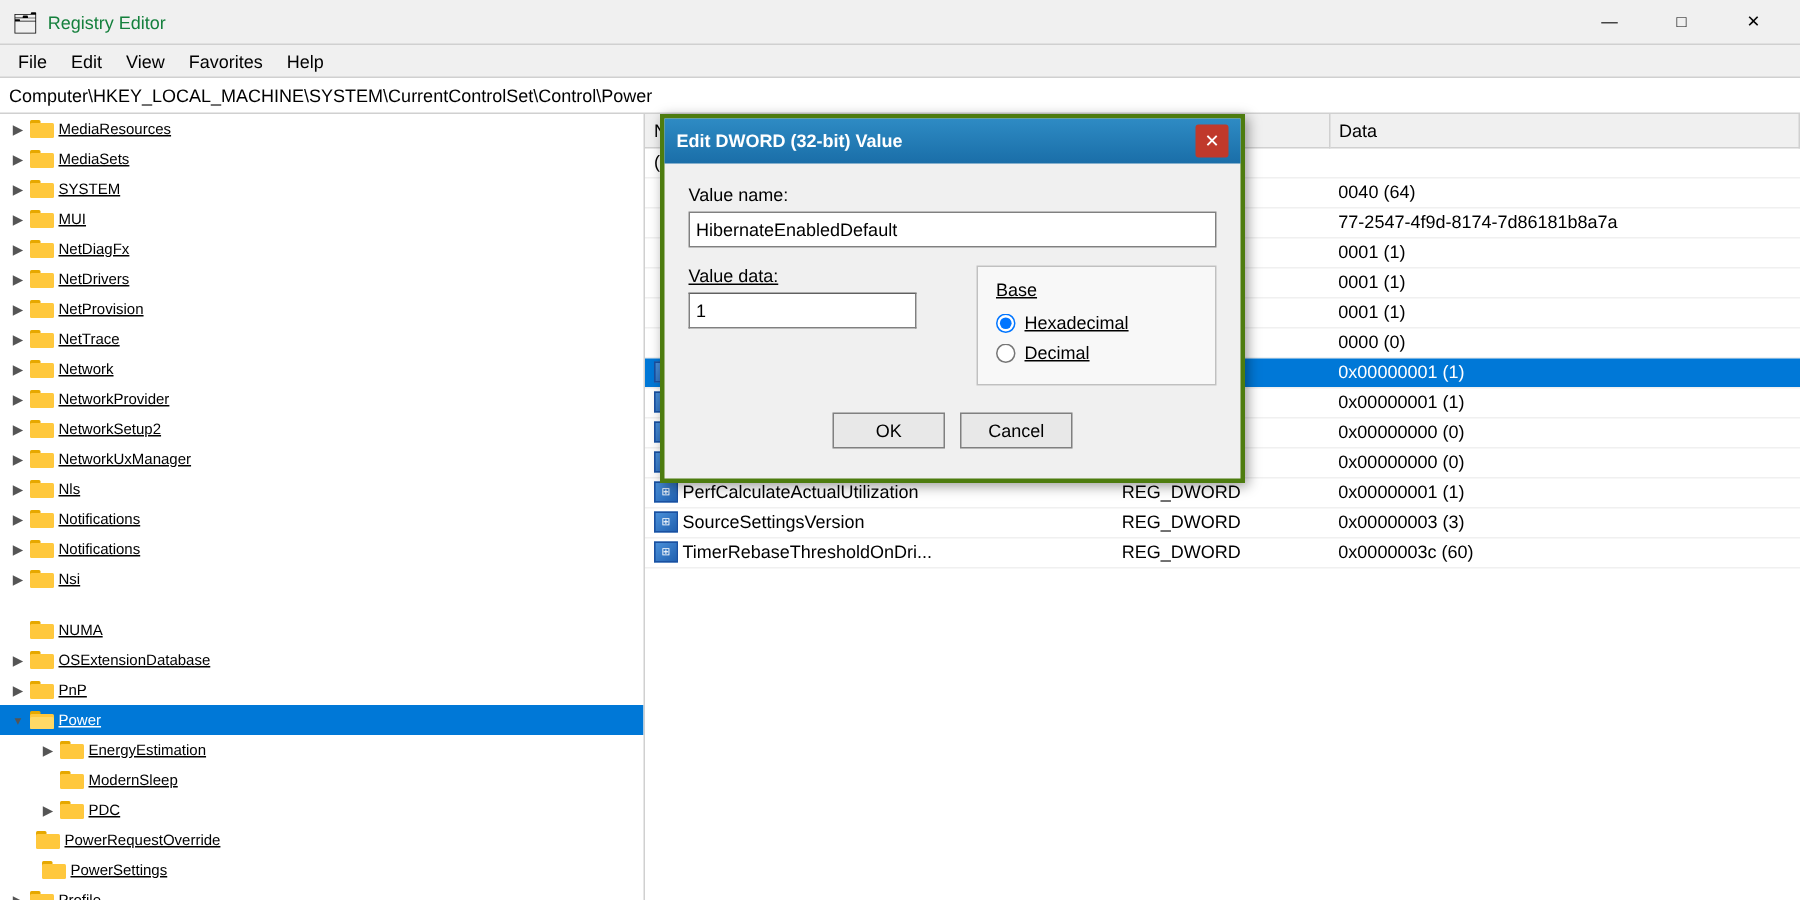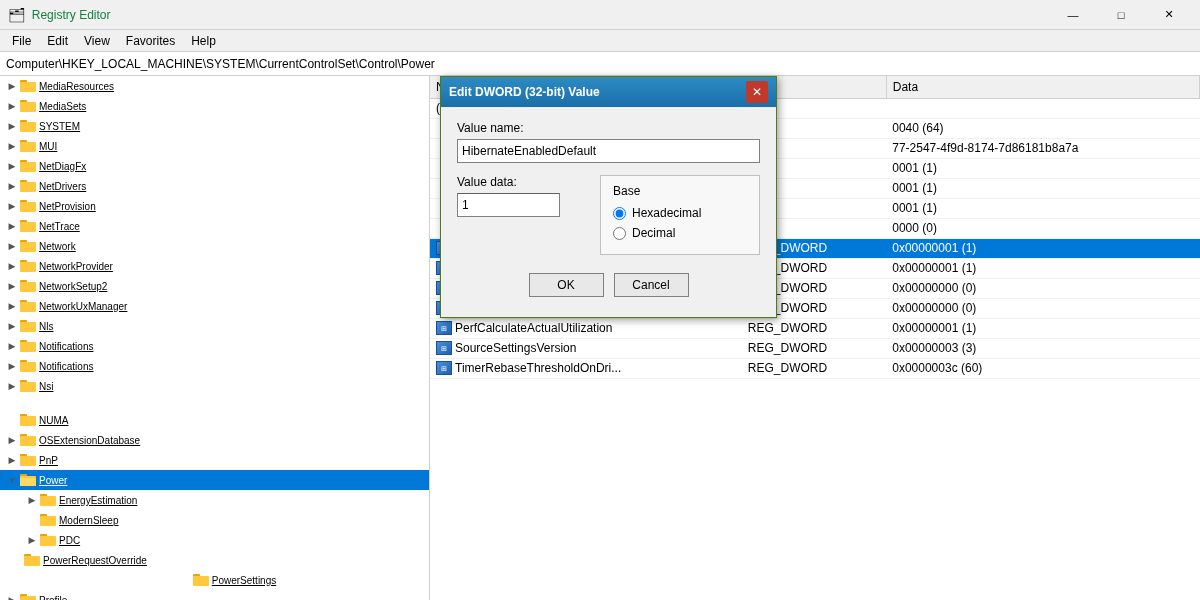--- a/index.html
+++ b/index.html
@@ -159,23 +159,23 @@
       display: flex;
       align-items: flex-start;
       justify-content: center;
       pointer-events: none;
     }
     .dialog {
       pointer-events: all;
       position: absolute;
       top: 76px;
       left: 440px;
-      width: 337px;
+      width: 390px;
       background: #f0f0f0;
-      border: 1px solid #4d7c0f;
+      border: 3px solid #4d7c0f;
       box-shadow: 2px 2px 8px rgba(0,0,0,0.4);
     }
     .dialog-title-bar {
       background: linear-gradient(to bottom, #2e8bc4, #1a6ea8);
       height: 30px;
       display: flex;
       align-items: center;
       padding: 0 8px;
       color: white;
     }
@@ -212,20 +212,21 @@
       padding: 2px 4px;
       font-size: 12px;
       background: #fff;
       margin-bottom: 12px;
     }
 
     .dialog-row {
       display: flex;
       gap: 28px;
       margin-bottom: 14px;
+      text-decoration: underline;
     }
     .dialog-left {
       flex: 1;
     }
     .dialog-right {
       width: 160px;
       border: 1px solid #c0c0c0;
       padding: 8px 12px;
       background: #f8f8f8;
       margin-left: 12px;
@@ -486,21 +487,21 @@
         <span class="item-label">PDC</span>
       </div>
       <div class="tree-item" style="padding-left: 8px;">
         <span class="expander"></span>
         <svg width="16" height="14" viewBox="0 0 16 14" style="margin-right: 3px; flex-shrink: 0;">
           <rect x="0" y="1" width="7" height="4" rx="1" fill="#e6a800"></rect>
           <rect x="0" y="3" width="16" height="10" rx="1" fill="#ffc83d"></rect>
         </svg>
         <span class="item-label">PowerRequestOverride</span>
       </div>
-      <div class="tree-item" style="padding-left: 24px; justify-content: center;">
+      <div class="tree-item" style="padding-left: 12px;">
         <span class="expander"></span>
         <svg width="16" height="14" viewBox="0 0 16 14" style="margin-right: 3px; flex-shrink: 0;">
           <rect x="0" y="1" width="7" height="4" rx="1" fill="#e6a800"></rect>
           <rect x="0" y="3" width="16" height="10" rx="1" fill="#ffc83d"></rect>
         </svg>
         <span class="item-label">PowerSettings</span>
       </div>
       <div class="tree-item" style="padding-left: 4px;">
         <span class="expander">▶</span>
         <svg width="16" height="14" viewBox="0 0 16 14" style="margin-right: 3px; flex-shrink: 0;">

